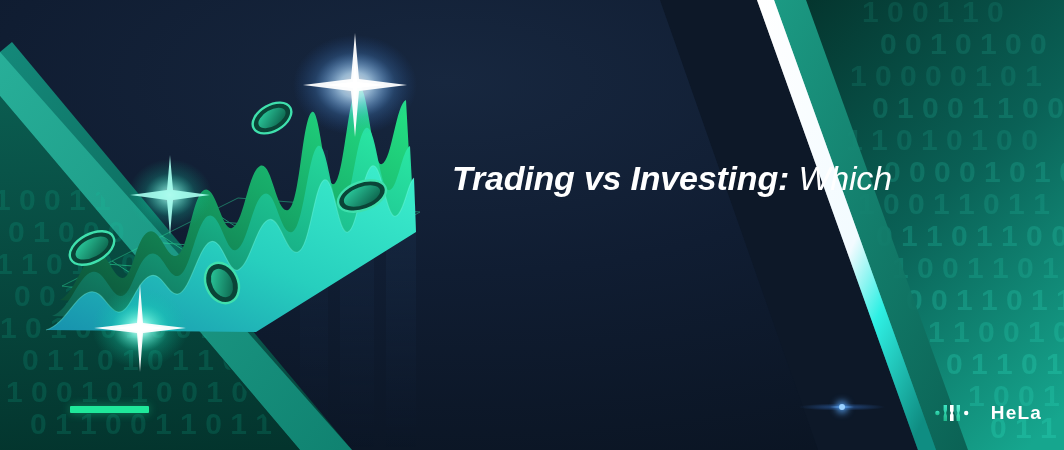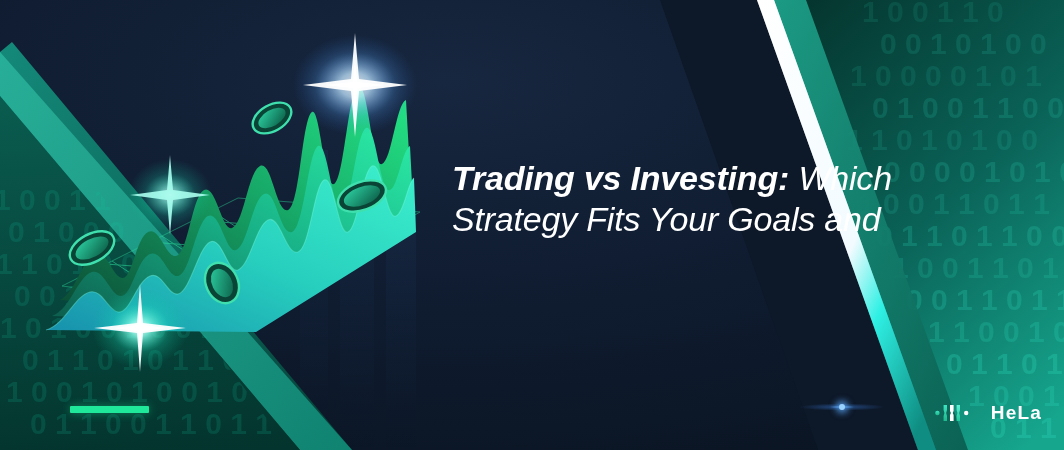--- a/index.html
+++ b/index.html
@@ -286,21 +286,20 @@
       <g transform="translate(140,328)">
         <ellipse rx="48" ry="40" fill="url(#gSpark)"></ellipse>
         <path d="M0,-44 L3,-5 L46,0 L3,5 L0,44 L-3,5 L-46,0 L-3,-5 Z" fill="#ffffff" opacity=".95"></path>
         <path d="M0,-22 L2,-3 L26,0 L2,3 L0,22 L-2,3 L-26,0 L-2,-3 Z" fill="#ffffff"></path>
       </g>
     </g>
   </svg>
 
   <div id="headline">
     <span class="ln"><span class="b">Trading vs Investing:</span><span> Which</span></span>
-    <span class="ln">Strategy Fits Your Goals and</span>
   </div>
 
   <div id="accent-bar"></div>
 
   <div id="flare">
       <span class="core"></span>
     </div>
 
   <div id="logo">
     <svg class="mark" width="34" height="20" viewBox="0 0 34 20">

